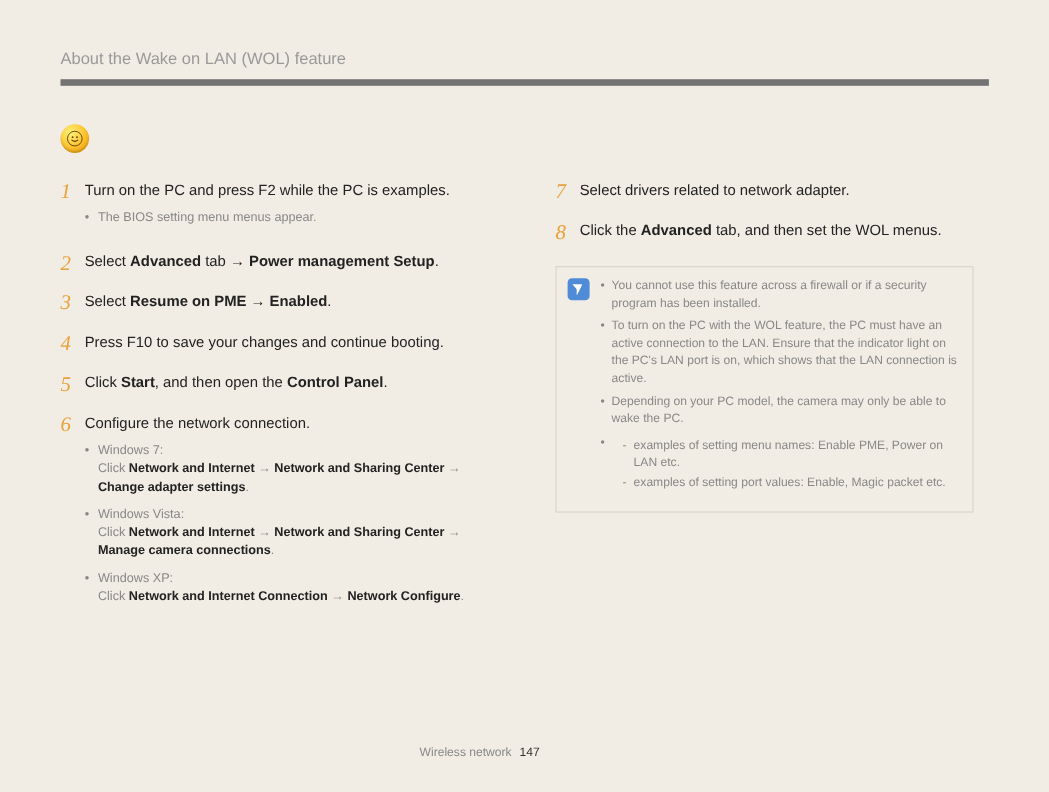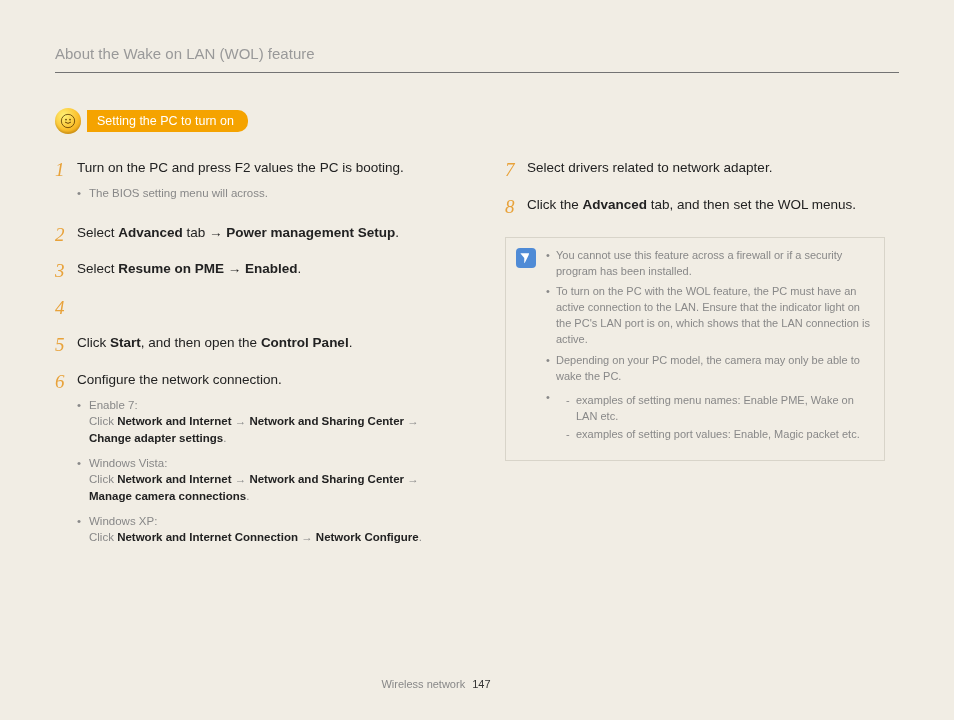--- a/index.html
+++ b/index.html
@@ -10,21 +10,21 @@
     font-family: Arial, Helvetica, sans-serif;
     color: #222;
     position: relative;
     padding: 45px 55px 0 55px;
   }
   .page-title {
     color: #999;
     font-size: 15px;
     font-weight: 400;
     padding-bottom: 10px;
-    border-bottom: 1px solid #737373;
+    border-bottom: 6px solid #737373;
     margin-bottom: 35px;
   }
   .section-header {
     display: flex;
     align-items: center;
     margin-bottom: 25px;
   }
   .header-icon {
     width: 26px;
     height: 26px;
@@ -146,66 +146,66 @@
 
 <div class="section-header">
   <div class="header-icon">
     <svg viewBox="0 0 24 24">
         <circle cx="12" cy="12" r="10" fill="none" stroke="#5b3900" stroke-width="1.2"></circle>
         <circle cx="9" cy="10" r="1.2" fill="#5b3900"></circle>
         <circle cx="15" cy="10" r="1.2" fill="#5b3900"></circle>
         <path d="M8 14 Q12 17.5 16 14" fill="none" stroke="#5b3900" stroke-width="1.4" stroke-linecap="round"></path>
       </svg>
   </div>
-  <div class="header-pill">Setting the PC to turn on</div>
 </div>
 
 <div class="columns">
   <div class="col-left">
 
     <div class="step">
       <div class="step-num">1</div>
       <div class="step-body">
-        <div>Turn on the PC and press F2 values the PC is booting.</div>
+        <div>Turn on the PC and press F2 while the PC is examples.</div>
         <div class="sub">
           <div class="sub-item">
             <span class="sub-bullet">•</span>
-            <span>The BIOS setting menu will across.</span>
+            <span>The BIOS setting menu menus appear.</span>
           </div>
         </div>
       </div>
     </div>
 
     <div class="step">
       <div class="step-num">2</div>
       <div class="step-body">Select <span class="b">Advanced</span> tab → <span class="b">Power management Setup</span>.</div>
     </div>
 
     <div class="step">
       <div class="step-num">3</div>
       <div class="step-body">Select <span class="b">Resume on PME</span> → <span class="b">Enabled</span>.</div>
     </div>
 
     <div class="step">
       <div class="step-num">4</div>
+      <div class="step-body">Press F10 to save your changes and continue booting.</div>
     </div>
 
     <div class="step">
       <div class="step-num">5</div>
       <div class="step-body">Click <span class="b">Start</span>, and then open the <span class="b">Control Panel</span>.</div>
     </div>
 
     <div class="step">
       <div class="step-num">6</div>
       <div class="step-body">
         <div>Configure the network connection.</div>
         <div class="sub">
           <div class="sub-item">
             <span class="sub-bullet">•</span>
-            <span><span>Enable 7:</span><br><span>Click <span class="b">Network and Internet</span> → <span class="b">Network and Sharing Center</span> → <span class="b">Change adapter settings</span>.</span></span>
+            <span><span>Windows 7:</span><br><span>Click <span class="b">Network and Internet</span> → <span class="b">Network and Sharing Center</span> → <span class="b">Change adapter settings</span>.</span></span>
           </div>
           <div class="sub-item">
             <span class="sub-bullet">•</span>
             <span><span>Windows Vista:</span><br><span>Click <span class="b">Network and Internet</span> → <span class="b">Network and Sharing Center</span> → <span class="b">Manage camera connections</span>.</span></span>
           </div>
           <div class="sub-item">
             <span class="sub-bullet">•</span>
             <span><span>Windows XP:</span><br><span>Click <span class="b">Network and Internet Connection</span> → <span class="b">Network Configure</span>.</span></span>
           </div>
         </div>
@@ -244,21 +244,21 @@
         <div class="note-item">
             <span class="nb">•</span>
             <span>Depending on your PC model, the camera may only be able to wake the PC.</span>
           </div>
         <div class="note-item">
             <span class="nb">•</span>
           <span>
             <div class="note-sublist">
               <div class="note-subitem">
                   <span class="dash">-</span>
-                  <span>examples of setting menu names: Enable PME, Wake on LAN etc.</span>
+                  <span>examples of setting menu names: Enable PME, Power on LAN etc.</span>
                 </div>
               <div class="note-subitem">
                   <span class="dash">-</span>
                   <span>examples of setting port values: Enable, Magic packet etc.</span>
                 </div>
             </div>
           </span>
         </div>
       </div>
     </div>

